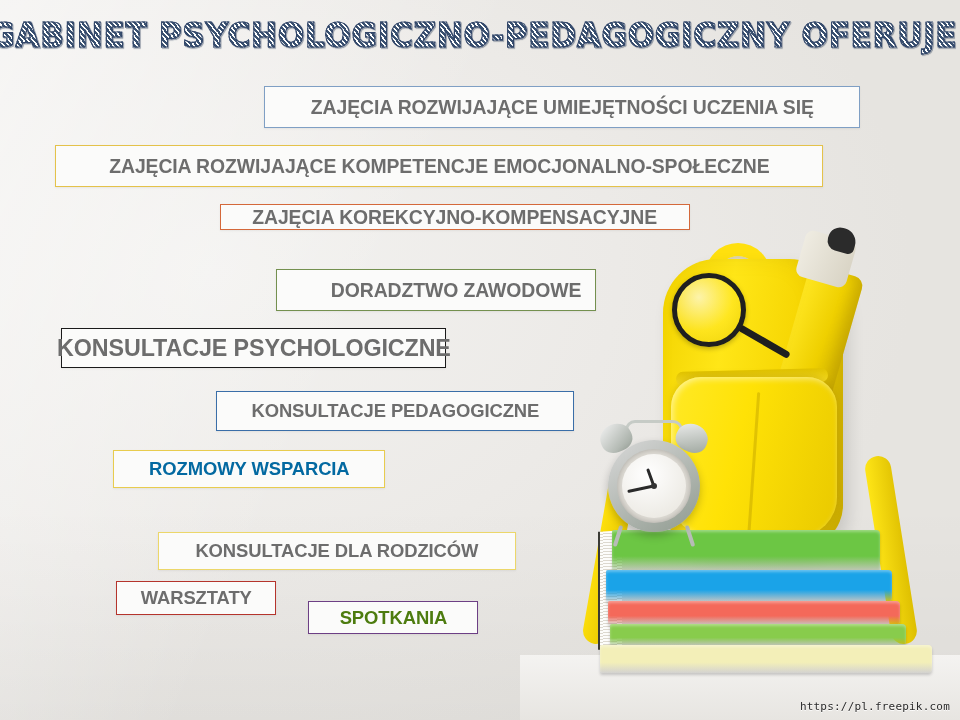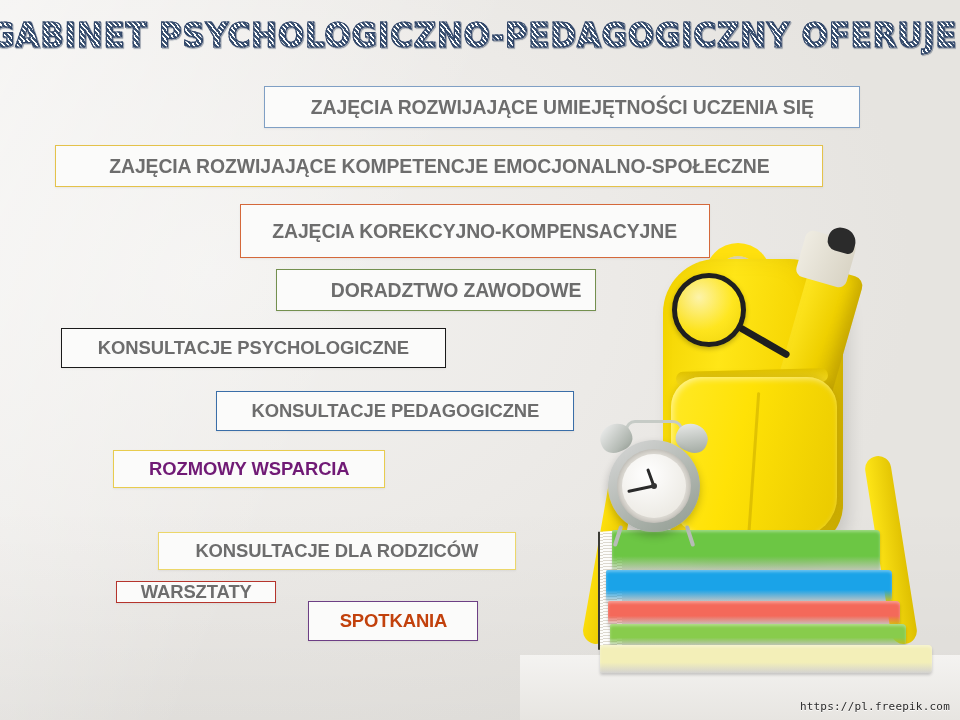--- a/index.html
+++ b/index.html
@@ -297,41 +297,41 @@
     <div class="title">GABINET PSYCHOLOGICZNO-PEDAGOGICZNY  OFERUJE:</div>
   </div>
 
   <div id="boxes">
       <div class="box" style="left: 264px; top: 86px; width: 596px; height: 42px; border: 1.5px solid rgb(127, 159, 196); font-size: 20px; color: rgb(109, 109, 109); background: rgb(251, 251, 250);">
         <span>ZAJĘCIA ROZWIJAJĄCE UMIEJĘTNOŚCI UCZENIA SIĘ</span>
       </div>
       <div class="box" style="left: 55px; top: 145px; width: 768px; height: 42px; border: 1.5px solid rgb(228, 194, 74); font-size: 20px; color: rgb(109, 109, 109); background: rgb(251, 251, 250);">
         <span>ZAJĘCIA ROZWIJAJĄCE KOMPETENCJE EMOCJONALNO-SPOŁECZNE</span>
       </div>
-      <div class="box" style="left: 220px; top: 204px; width: 470px; height: 54px; border: 1.5px solid rgb(212, 104, 58); font-size: 20px; color: rgb(109, 109, 109); background: rgb(251, 251, 250); margin-left: 20px;">
+      <div class="box" style="left: 220px; top: 204px; width: 470px; height: 26px; border: 1.5px solid rgb(212, 104, 58); font-size: 20px; color: rgb(109, 109, 109); background: rgb(251, 251, 250);">
         <span>ZAJĘCIA KOREKCYJNO-KOMPENSACYJNE</span>
       </div>
       <div class="box" style="left: 276px; top: 269px; width: 320px; height: 42px; border: 1.5px solid rgb(116, 144, 79); font-size: 20px; color: rgb(109, 109, 109); background: rgb(251, 251, 250); padding-left: 40px;">
         <span>DORADZTWO ZAWODOWE</span>
       </div>
-      <div class="box" style="left: 61px; top: 328px; width: 385px; height: 40px; border: 1.5px solid rgb(26, 26, 26); font-size: 19px; color: rgb(109, 109, 109); background: rgb(251, 251, 250);">
+      <div class="box" style="left: 61px; top: 328px; width: 385px; height: 40px; border: 1.5px solid rgb(26, 26, 26); font-size: 24px; color: rgb(109, 109, 109); background: rgb(251, 251, 250);">
         <span>KONSULTACJE PSYCHOLOGICZNE</span>
       </div>
       <div class="box" style="left: 216px; top: 391px; width: 358px; height: 40px; border: 1.5px solid rgb(58, 110, 168); font-size: 19px; color: rgb(109, 109, 109); background: rgb(251, 251, 250); align-items: center;">
         <span>KONSULTACJE PEDAGOGICZNE</span>
       </div>
-      <div class="box" style="left: 113px; top: 450px; width: 272px; height: 38px; border: 1.5px solid rgb(232, 204, 78); font-size: 19px; color: #701a75; background: rgb(251, 251, 250);">
+      <div class="box" style="left: 113px; top: 450px; width: 272px; height: 38px; border: 1.5px solid rgb(232, 204, 78); font-size: 19px; color: #0369a1; background: rgb(251, 251, 250);">
         <span>ROZMOWY WSPARCIA</span>
       </div>
       <div class="box" style="left: 158px; top: 532px; width: 358px; height: 38px; border: 1.5px solid rgb(236, 215, 106); font-size: 19px; color: rgb(109, 109, 109); background: rgb(251, 251, 250);">
         <span>KONSULTACJE DLA RODZICÓW</span>
       </div>
-      <div class="box" style="left: 116px; top: 581px; width: 160px; height: 22px; border: 1.5px solid rgb(181, 52, 44); font-size: 19px; color: rgb(109, 109, 109); background: rgb(251, 251, 250);">
+      <div class="box" style="left: 116px; top: 581px; width: 160px; height: 34px; border: 1.5px solid rgb(181, 52, 44); font-size: 19px; color: rgb(109, 109, 109); background: rgb(251, 251, 250);">
         <span>WARSZTATY</span>
       </div>
-      <div class="box" style="left: 308px; top: 601px; width: 170px; height: 40px; border: 1.5px solid rgb(109, 63, 133); font-size: 19px; color: #c2410c; background: rgb(251, 251, 250);">
+      <div class="box" style="left: 308px; top: 601px; width: 170px; height: 33px; border: 1.5px solid rgb(109, 63, 133); font-size: 19px; color: #4d7c0f; background: rgb(251, 251, 250);">
         <span>SPOTKANIA</span>
       </div>
     </div>
 
   <div class="watermark">https://pl.freepik.com</div>
 
 </div>
 
 </body></html>

